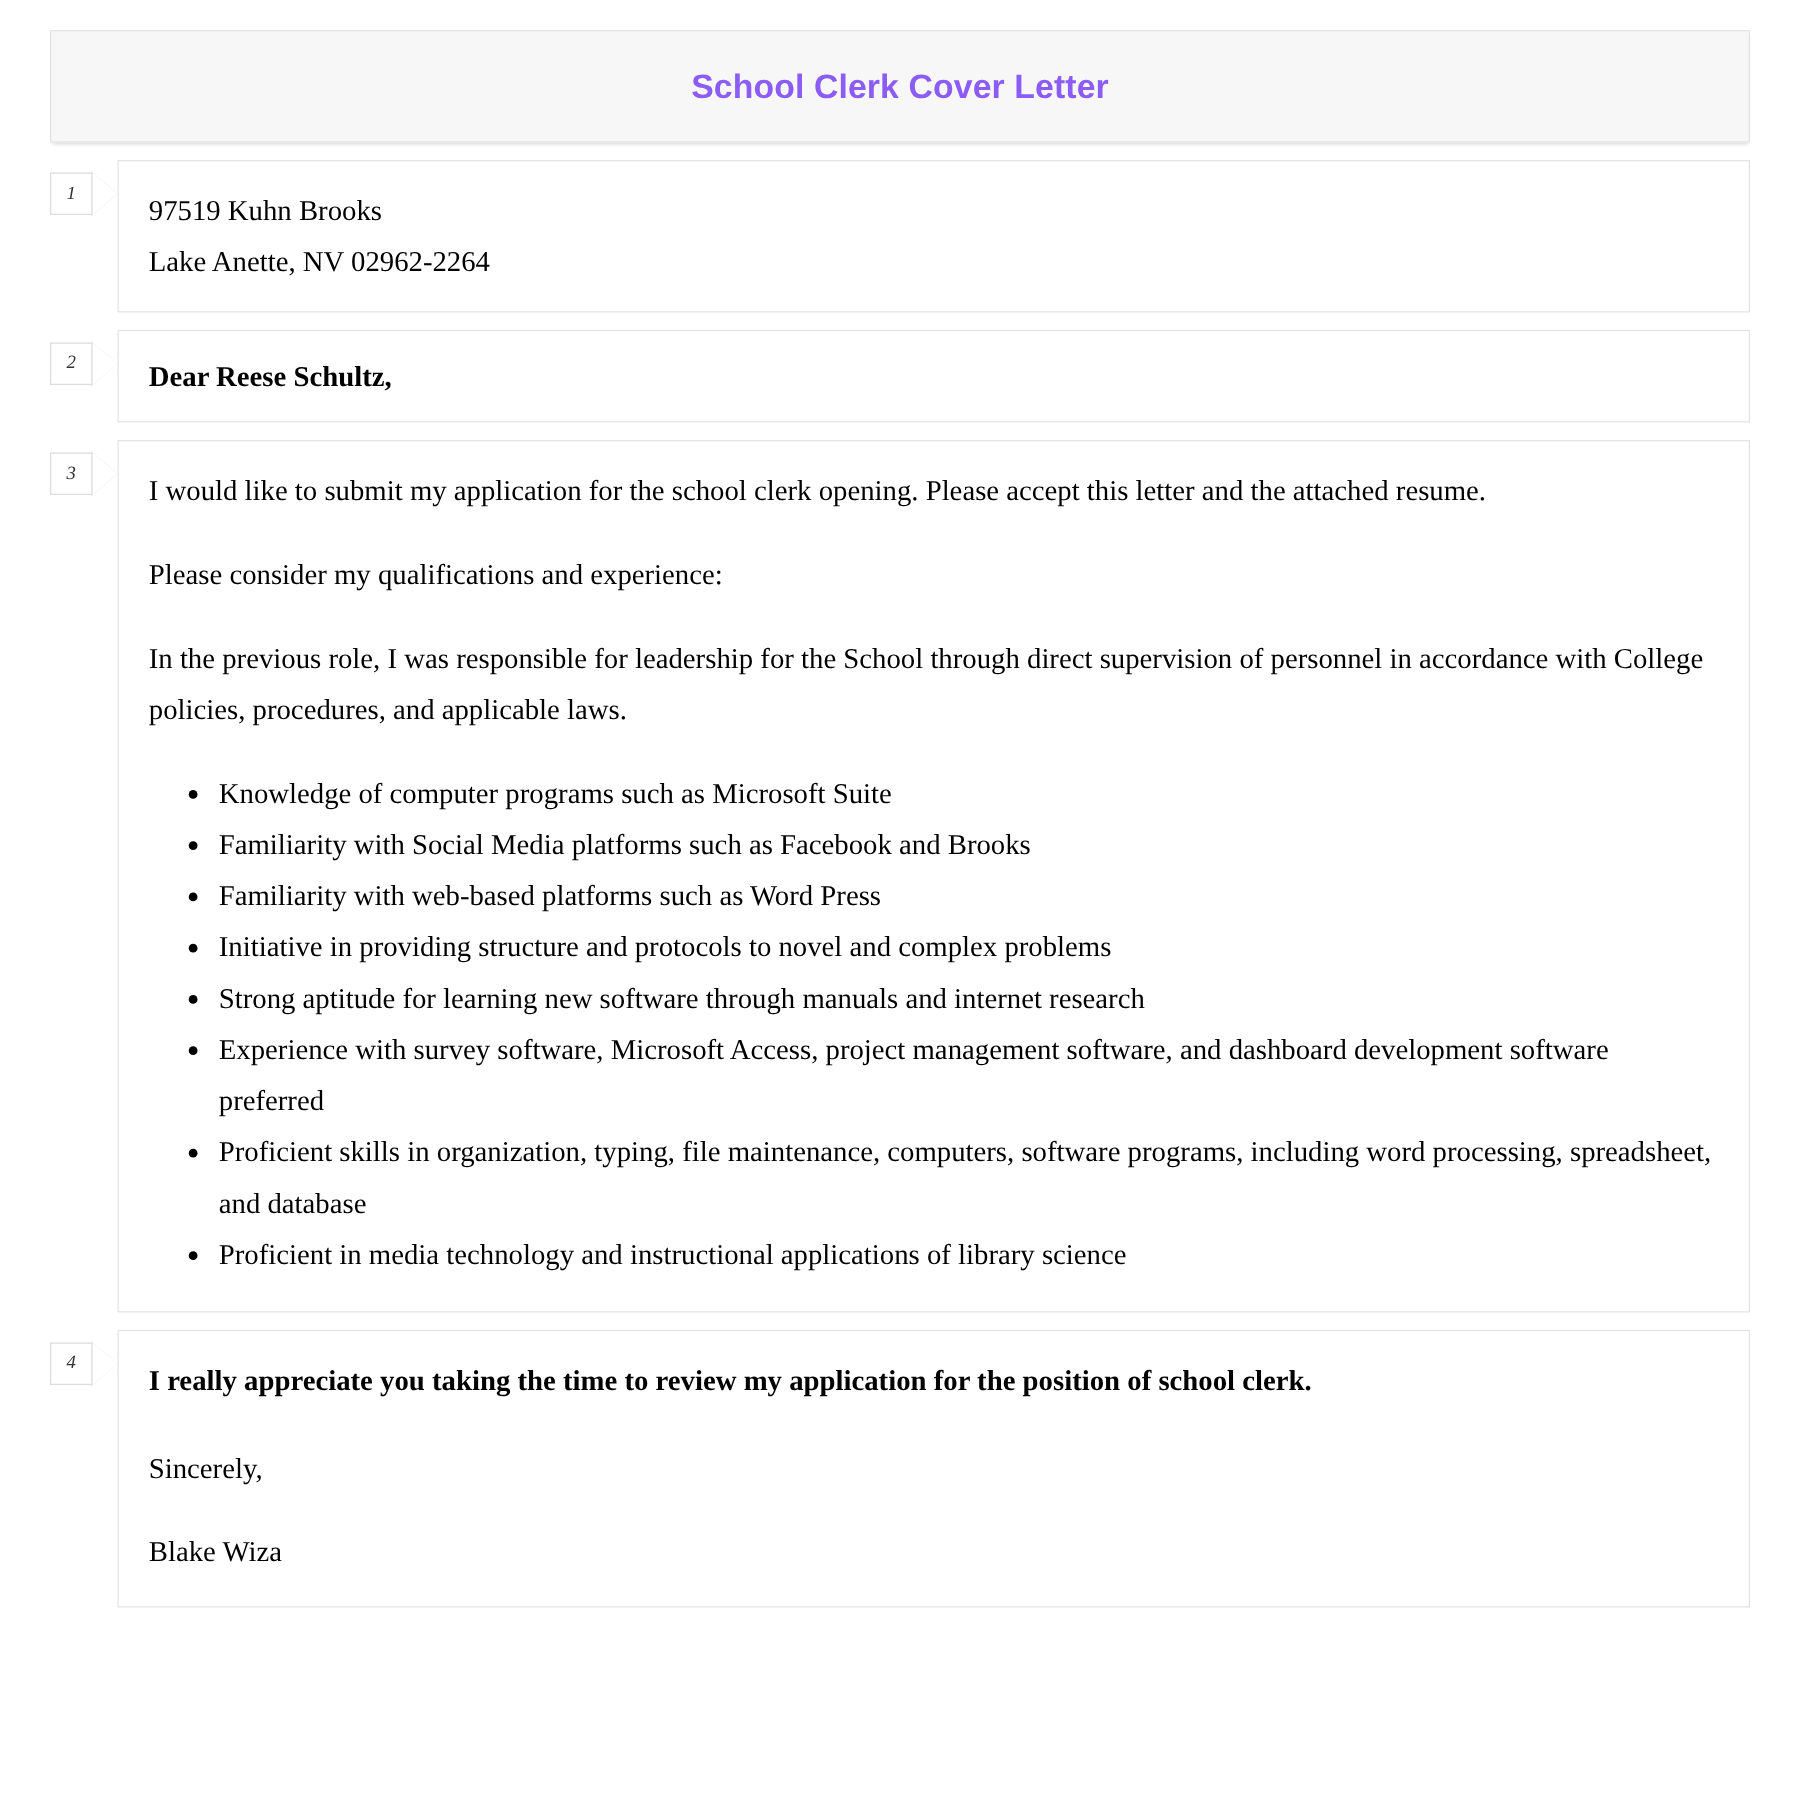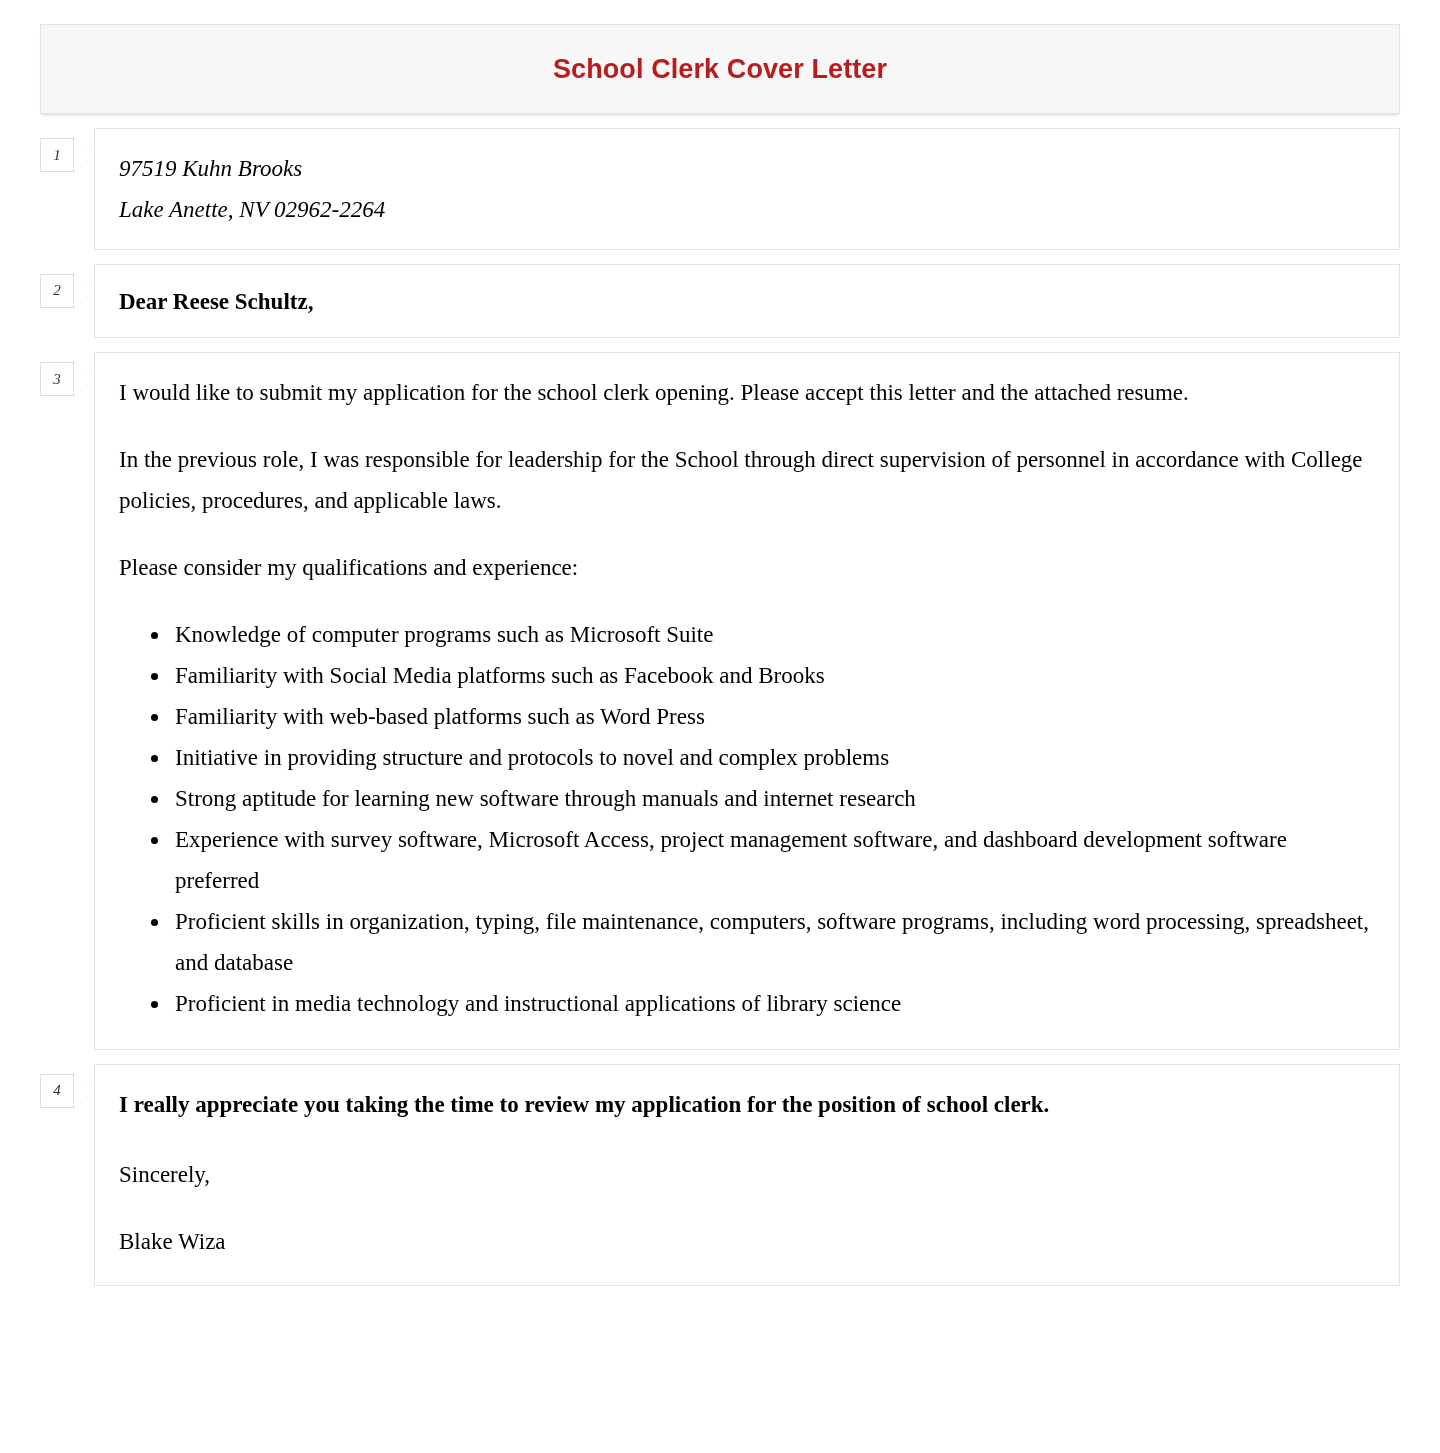--- a/index.html
+++ b/index.html
@@ -29,21 +29,21 @@
     display: flex;
     align-items: center;
     justify-content: center;
   }
   .title-bar h1 {
     font-family: "Liberation Sans", sans-serif;
     font-size: 27px;
     font-weight: bold;
     margin: 0;
     letter-spacing: 0.1px;
-    color: #b91c1c;
+    color: #8b5cf6;
   }
 
   
   .section {
     position: relative;
     margin: 14px 40px 0 40px;
     display: flex;
     align-items: flex-start;
   }
   .marker {
@@ -118,21 +118,21 @@
   ul.quals {
     margin: 12px 0 2px 0;
     padding-left: 52px;
   }
   ul.quals li {
     font-size: 23px;
     line-height: 1.78;
     margin: 0;
     padding-left: 4px;
   }
-  .sec1 .body-box { padding-bottom: 18px; font-style: italic; }
+  .sec1 .body-box { padding-bottom: 18px; }
   .sec2 .body-box { padding-top: 20px; padding-bottom: 18px; }
 </style>
 </head>
 <body>
 
 <div class="page">
 
   <div class="title-bar">
     <h1>School Clerk Cover Letter</h1>
   </div>
@@ -152,22 +152,22 @@
     <div class="body-box">
       <div class="bold-line">Dear Reese Schultz,</div>
     </div>
   </div>
 
   <div class="section sec3">
     <div class="marker">3</div>
     <div class="connector"></div>
     <div class="body-box">
       <p>I would like to submit my application for the school clerk opening. Please accept this letter and the attached resume.</p>
+      <p>Please consider my qualifications and experience:</p>
       <p>In the previous role, I was responsible for leadership for the School through direct supervision of personnel in accordance with College policies, procedures, and applicable laws.</p>
-      <p>Please consider my qualifications and experience:</p>
       <ul class="quals">
         <li>Knowledge of computer programs such as Microsoft Suite</li>
         <li>Familiarity with Social Media platforms such as Facebook and Brooks</li>
         <li>Familiarity with web-based platforms such as Word Press</li>
         <li>Initiative in providing structure and protocols to novel and complex problems</li>
         <li>Strong aptitude for learning new software through manuals and internet research</li>
         <li>Experience with survey software, Microsoft Access, project management software, and dashboard development software preferred</li>
         <li>Proficient skills in organization, typing, file maintenance, computers, software programs, including word processing, spreadsheet, and database</li>
         <li>Proficient in media technology and instructional applications of library science</li>
       </ul>

